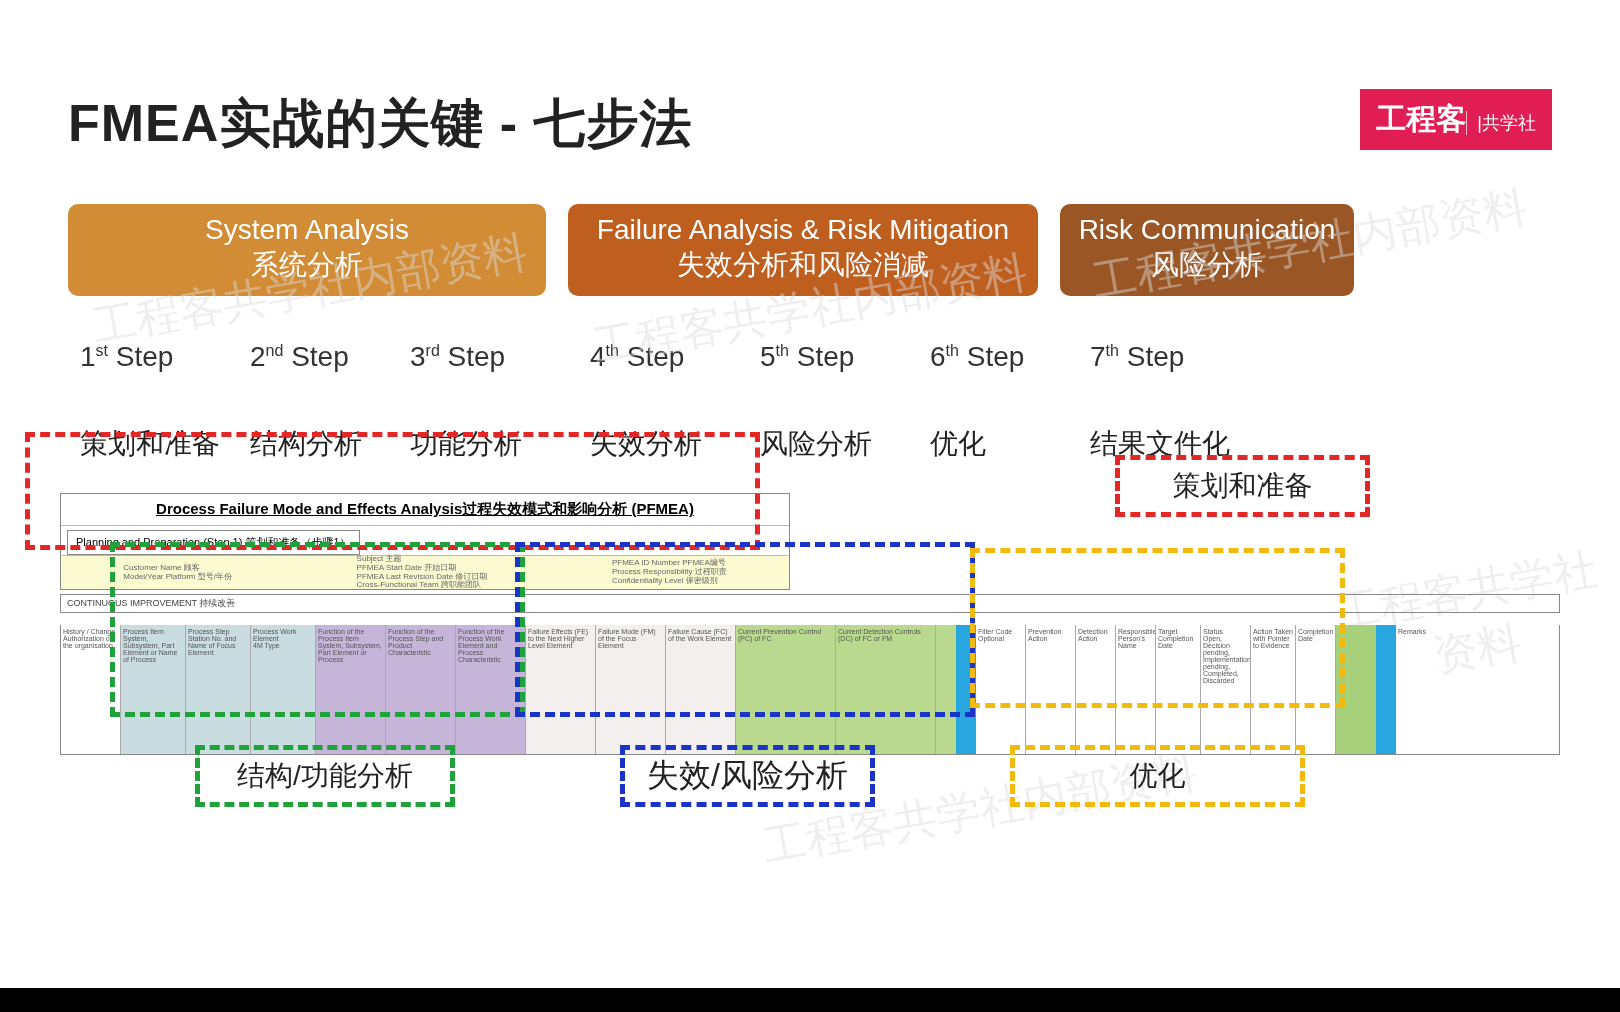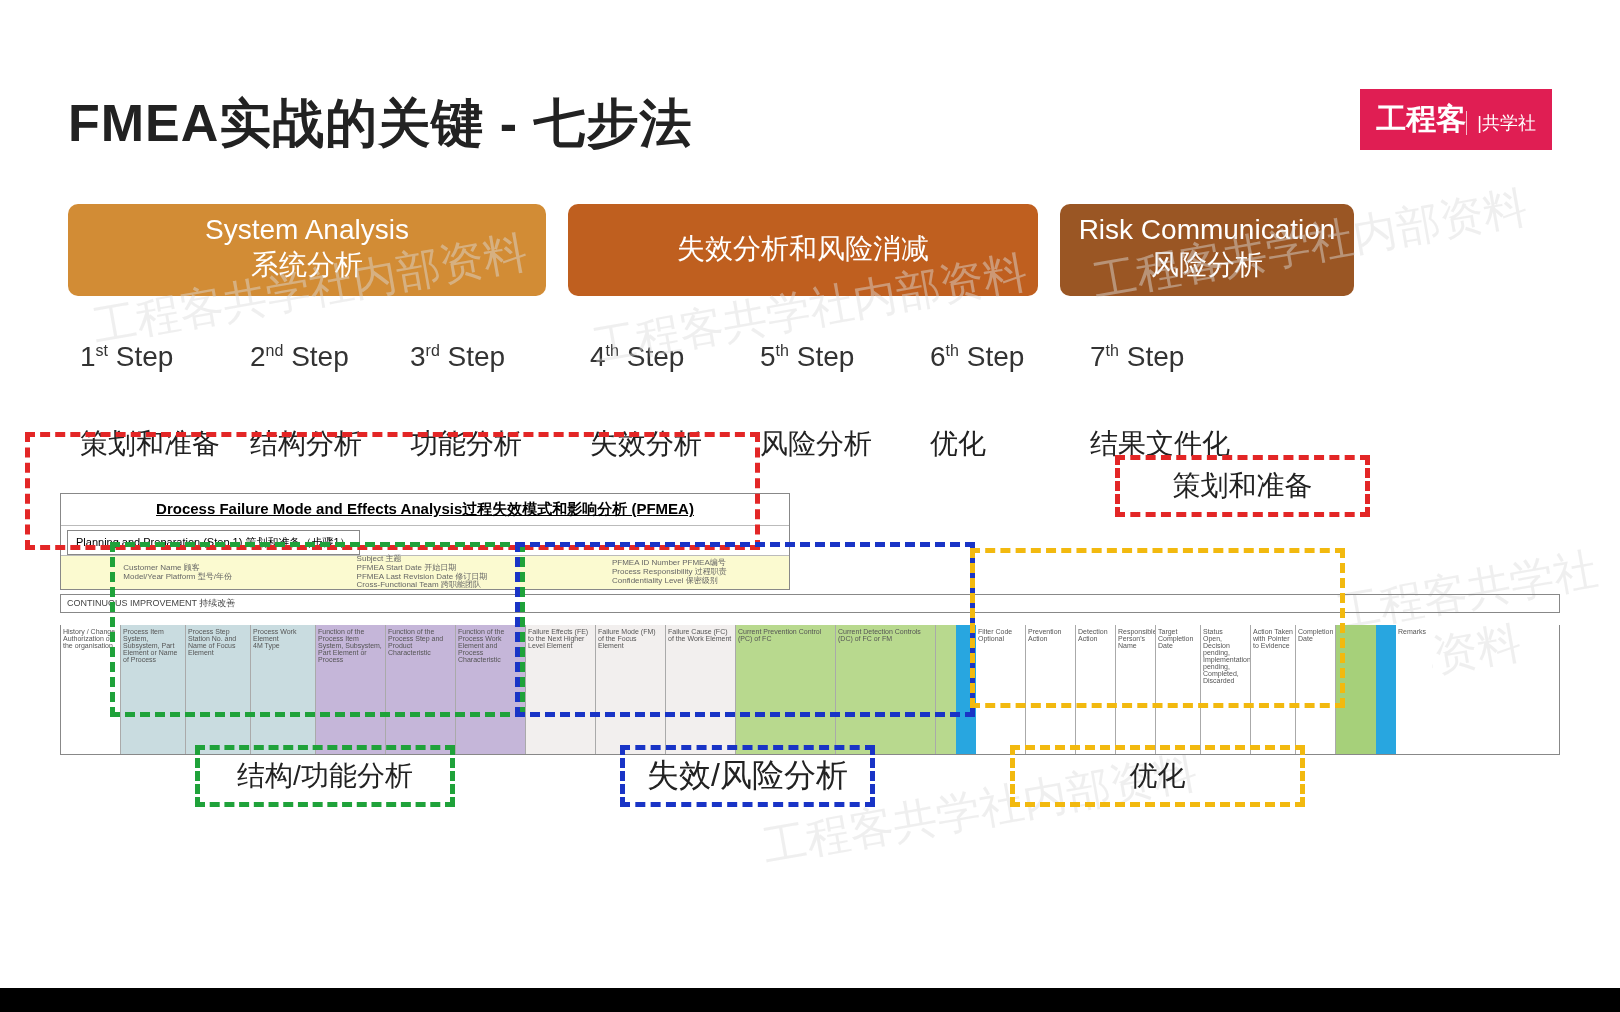--- a/index.html
+++ b/index.html
@@ -129,20 +129,21 @@
     <span class="brand-sub">|共学社</span>
   </div>
 </div>
 
 <div class="phase-row">
   <div class="phase a">
     <span>System Analysis</span>
     <span class="cn">系统分析</span>
   </div>
   <div class="phase b">
+    <span>Failure Analysis &amp; Risk Mitigation</span>
     <span class="cn">失效分析和风险消减</span>
   </div>
   <div class="phase c">
     <span>Risk Communication</span>
     <span class="cn">风险分析</span>
   </div>
 </div>
 
 <div class="steps-grid">
   <div class="step-num"><span>1</span><sup>st</sup><span> Step</span></div>

